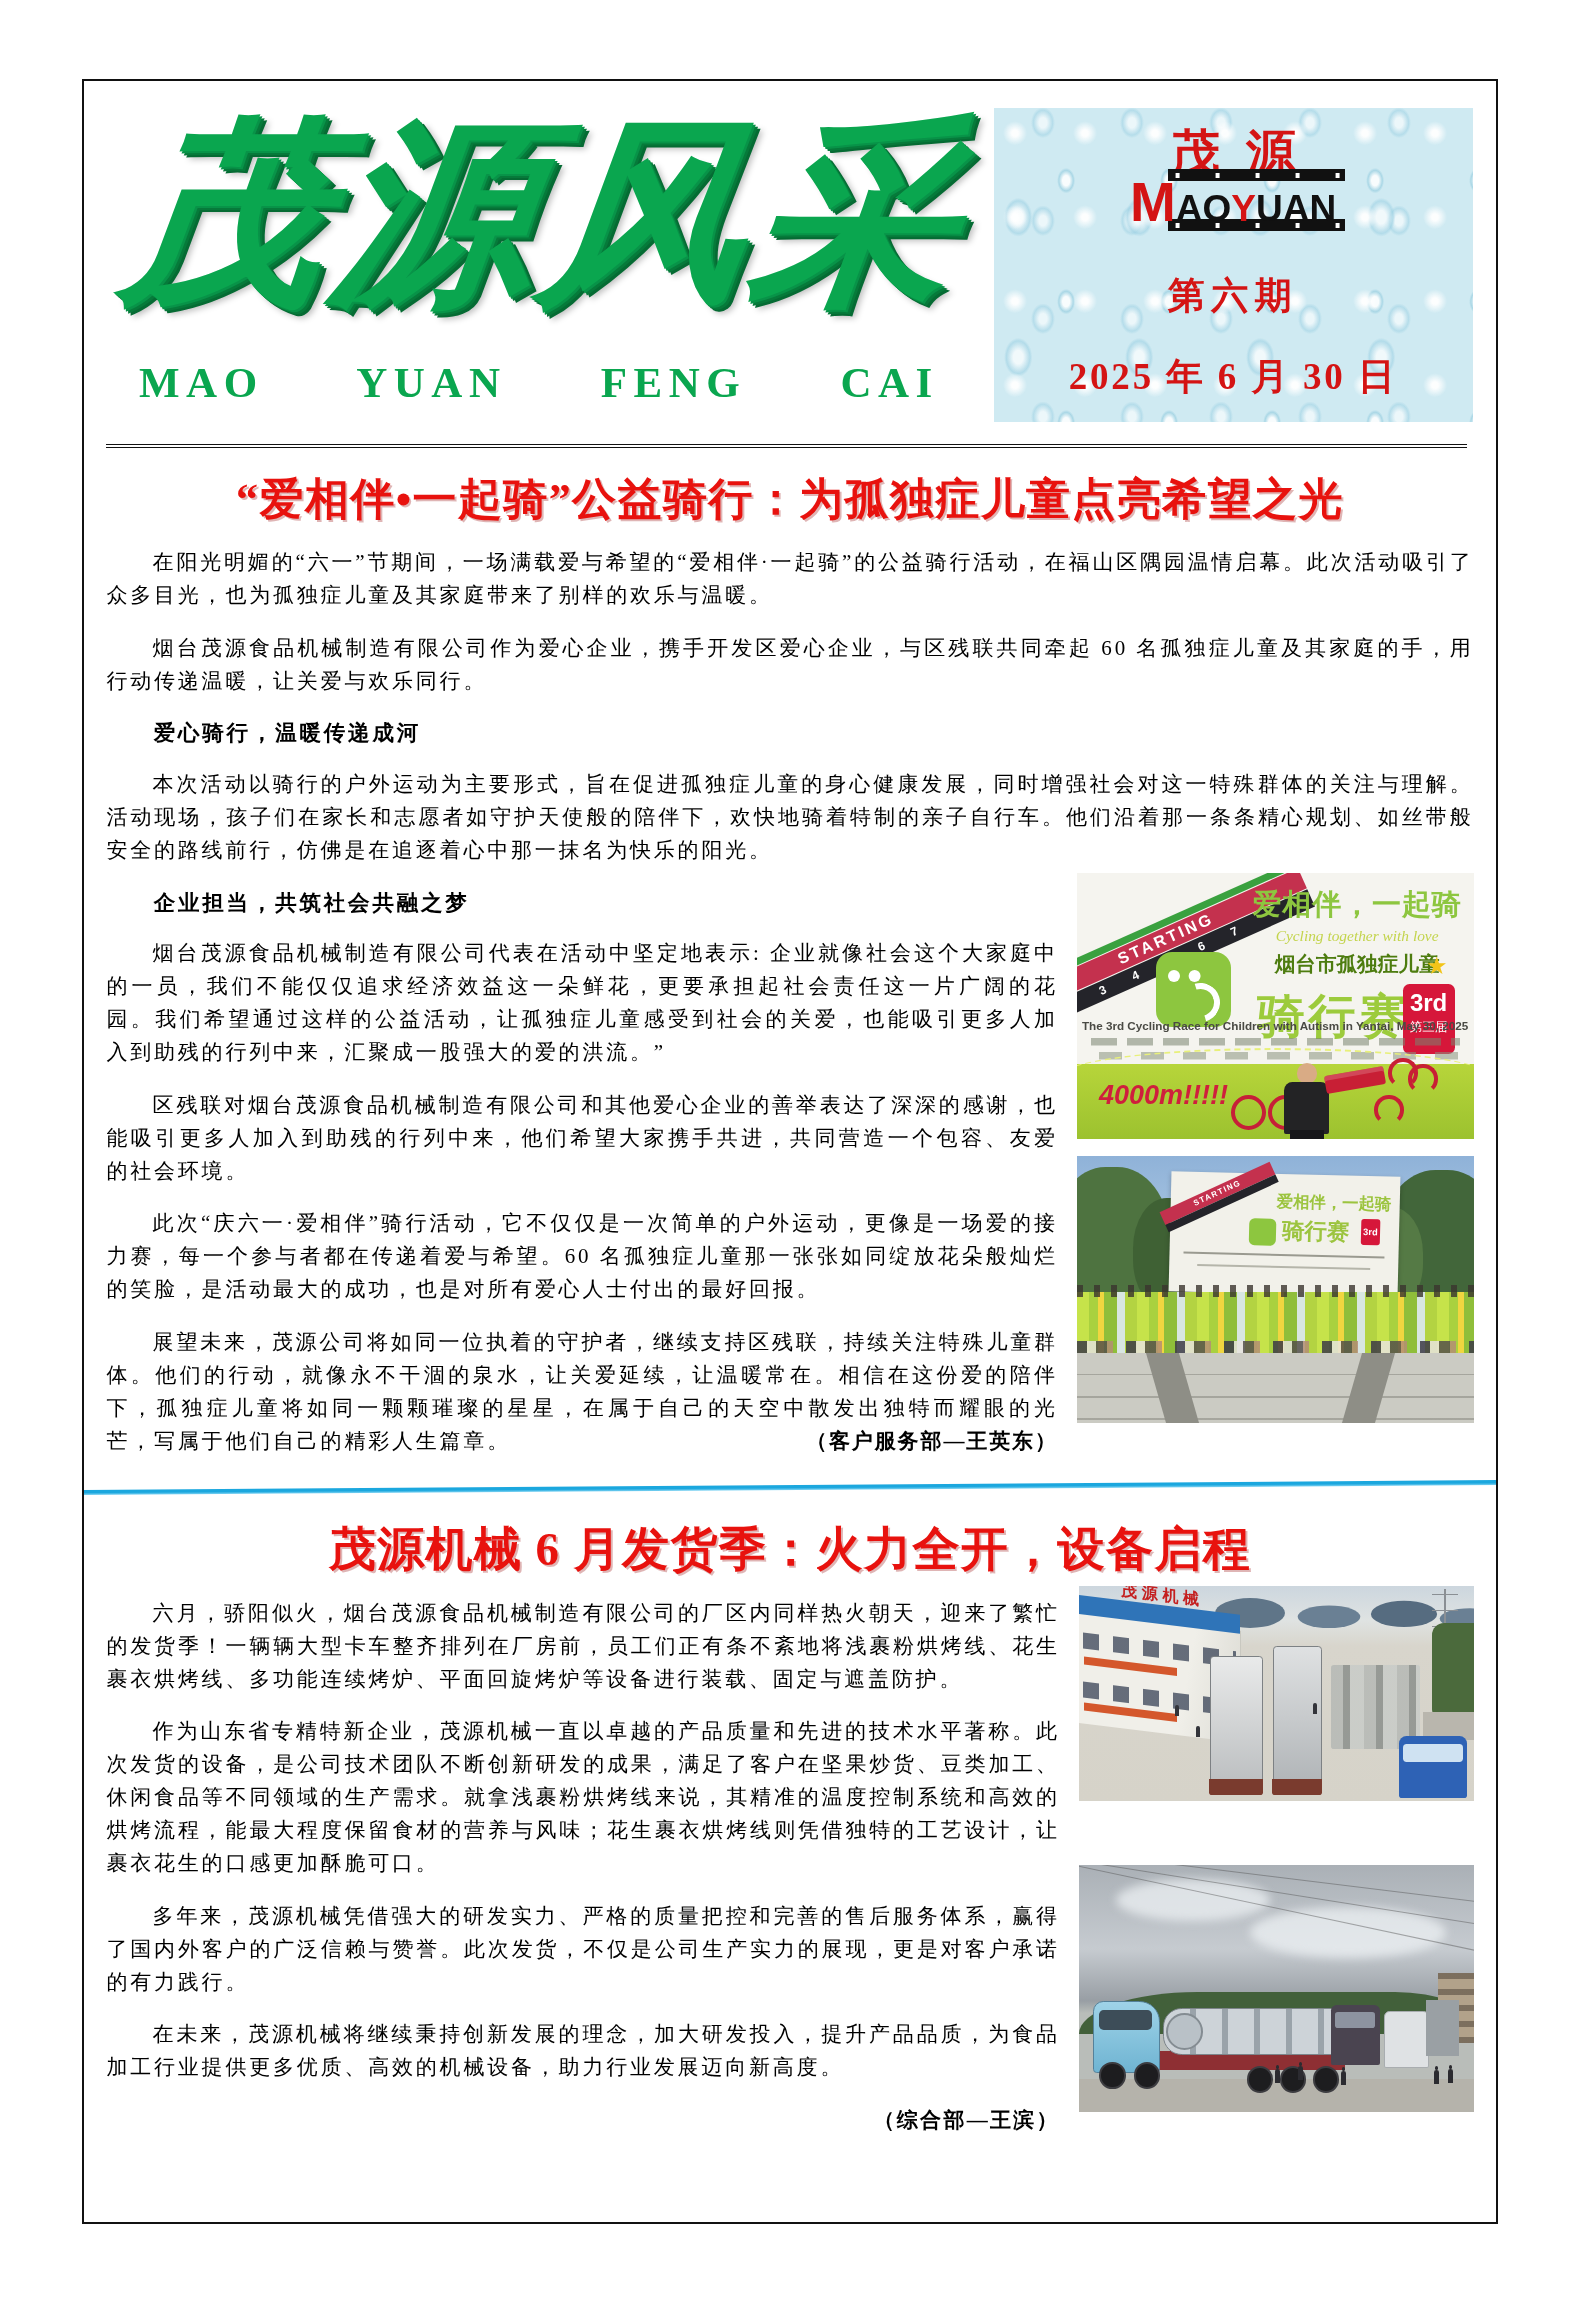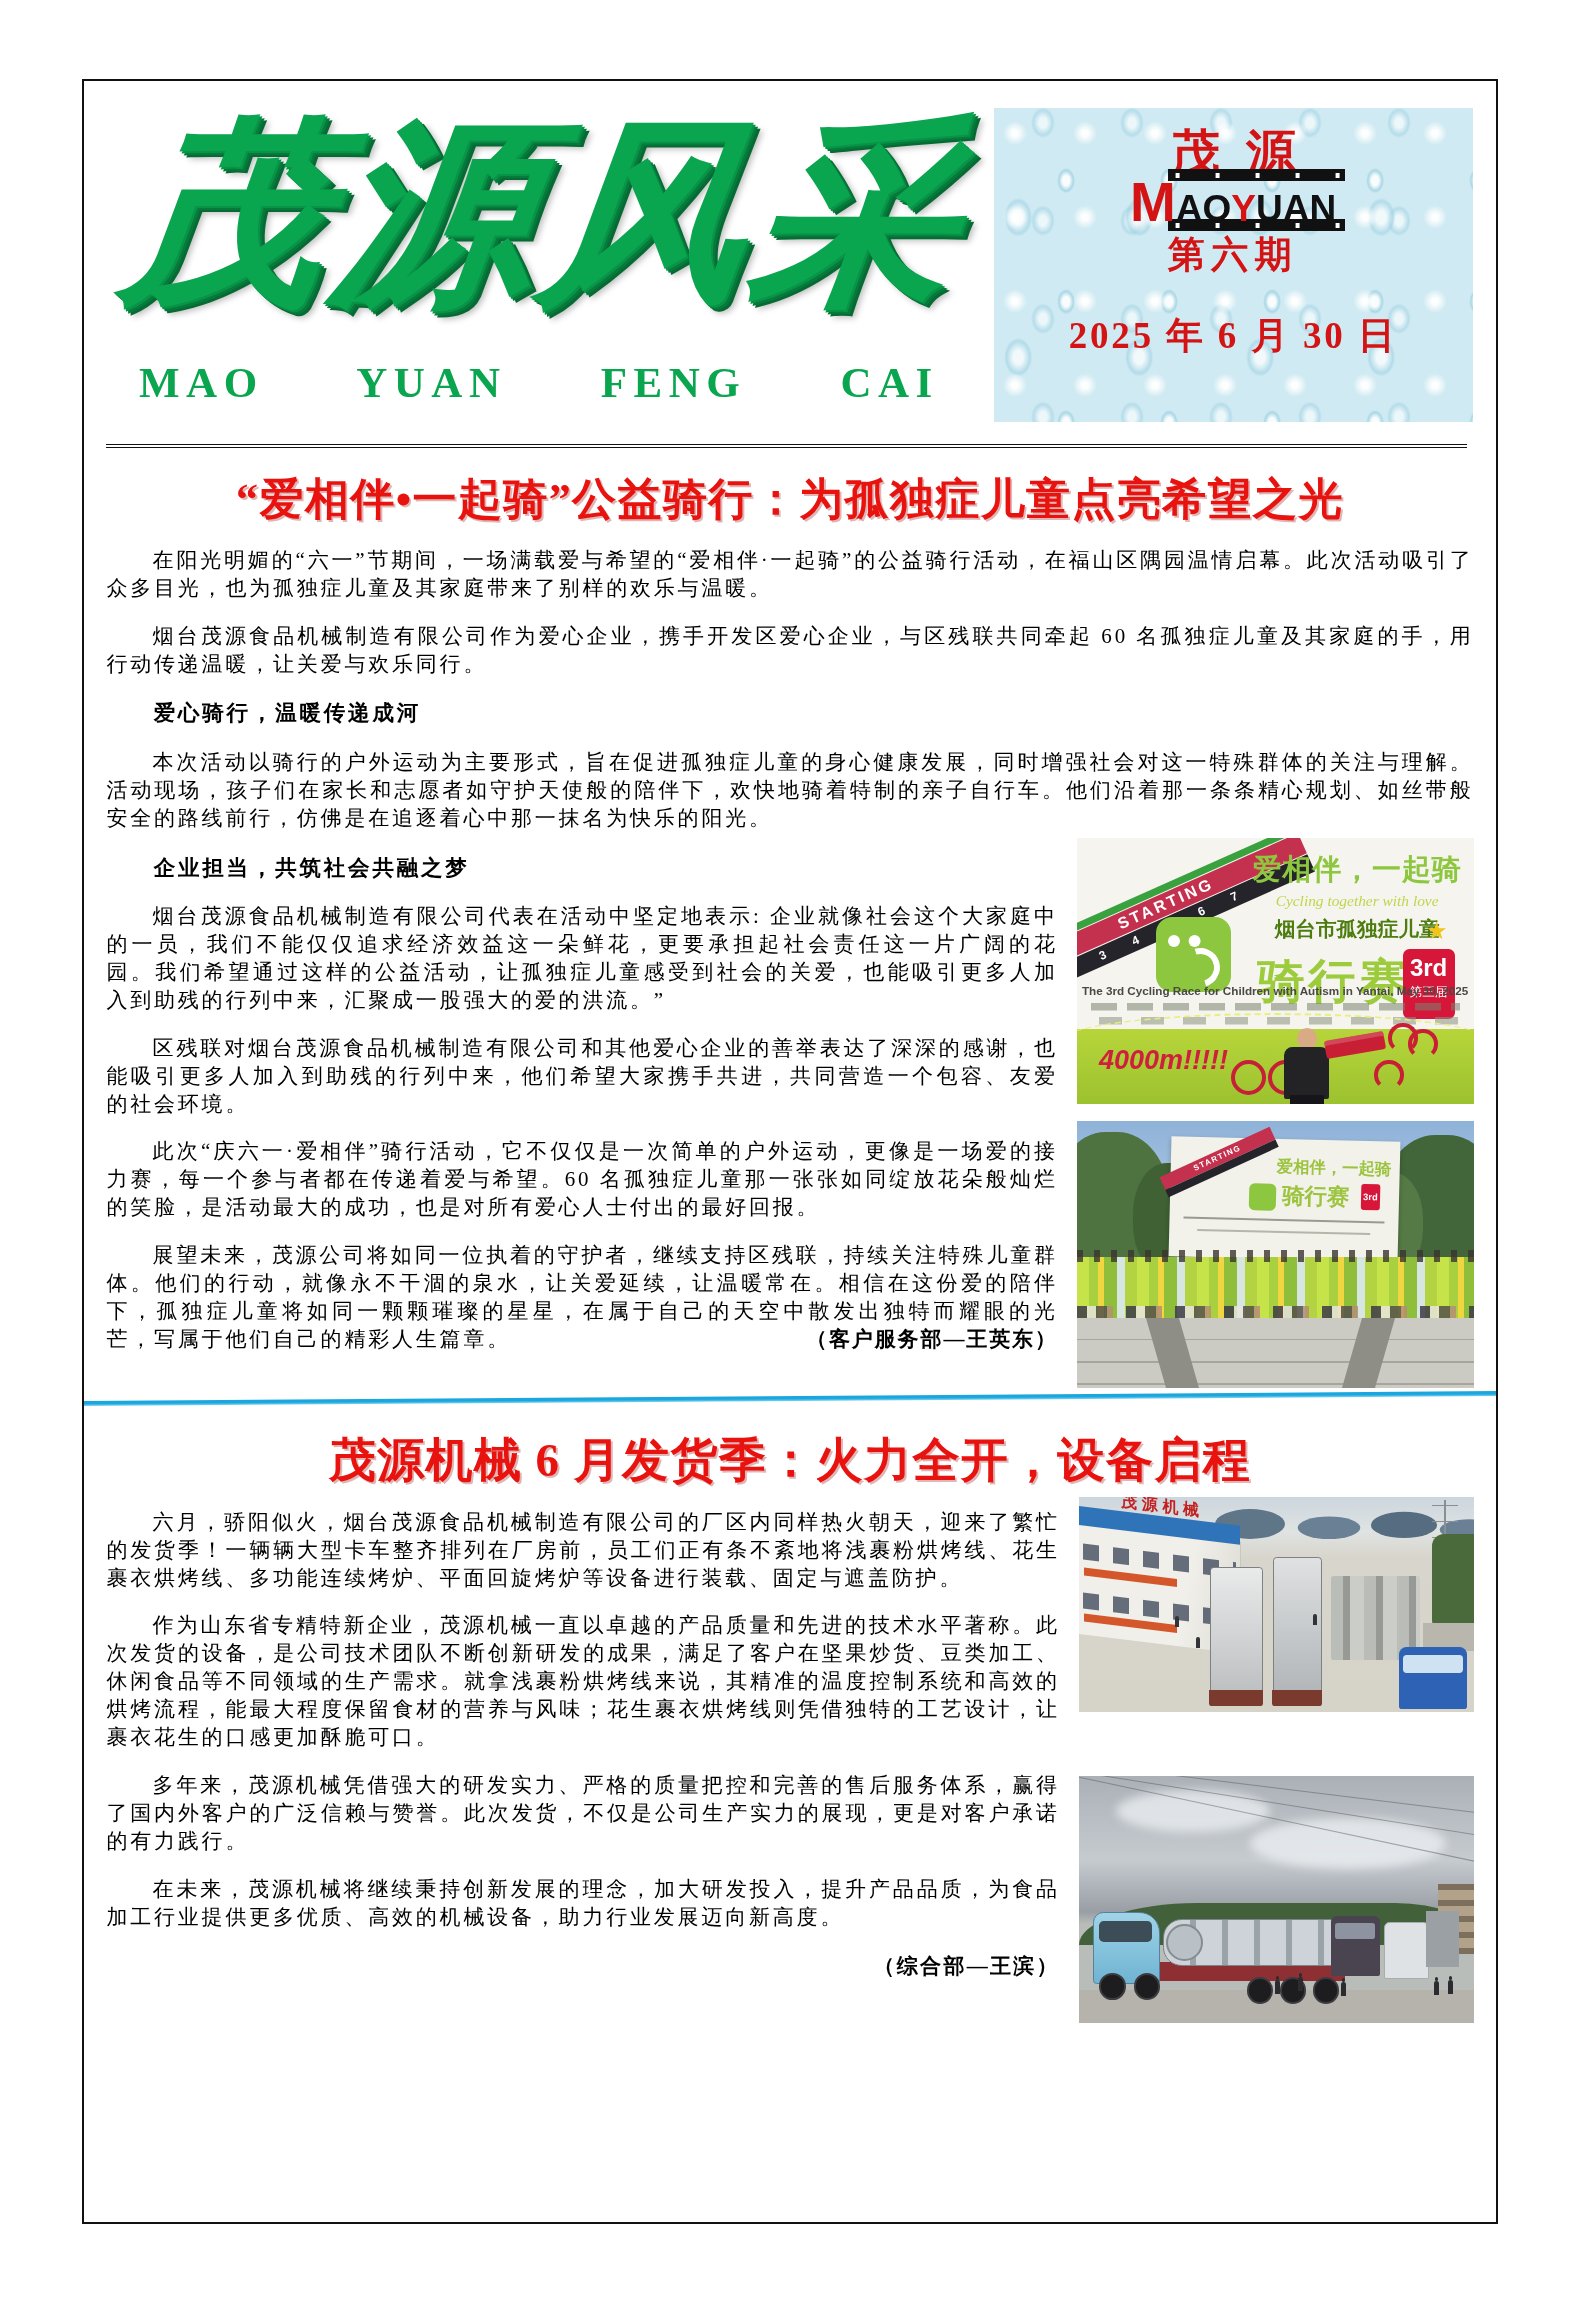--- a/index.html
+++ b/index.html
@@ -26,30 +26,30 @@
   .logo-en{position:relative;display:inline-block;margin-top:-6.5px;padding:0 3.7px;white-space:nowrap;line-height:1;}
   .logo-en .strip{position:absolute;left:42px;right:-5.6px;height:12px;background:#111;
      background-image:repeating-linear-gradient(90deg, transparent 0 18.7px, #fff 18.7px 23.4px, transparent 23.4px 40px);
      background-size:40px 4.7px;background-repeat:repeat-x;background-position:center;}
   .logo-en .strip.top{top:-5.6px;}
   .logo-en .strip.bot{bottom:-1.9px;}
   .logo-en span{position:relative;z-index:2;font-family:"Liberation Sans","DejaVu Sans",sans-serif;font-weight:bold;}
   .logo-en .big-m{font-size:55px;color:#d41414;}
   .logo-en .blk{font-size:37px;color:#111;}
   .logo-en .red-y{font-size:37px;color:#d41414;}
-  .issue-no{font-size:37px;font-weight:bold;color:#d41414;letter-spacing:6.5px;}
+  .issue-no{margin-top:41px;font-size:37px;font-weight:bold;color:#d41414;letter-spacing:6.5px;}
   .issue-date{margin-top:31px;font-size:37px;font-weight:bold;color:#d41414;letter-spacing:2.8px;}
   .header-rule{position:absolute;left:21.5px;right:29px;top:363px;height:2.3px;border-top:1.9px solid #111;border-bottom:1.9px solid #111;}
 
   
   .content{position:absolute;left:0;right:0;top:369px;padding:0 22.4px;}
   .art-title{font-size:44px;line-height:1.2;font-weight:900;text-align:center;color:#e8120e;letter-spacing:1.4px;
     margin:24px 0 0;text-shadow:1.9px 1.9px 0 rgba(150,10,10,.3);}
   .art-title.second{font-size:47px;margin-top:31px;}
-  .content p{font-size:21px;line-height:28px;letter-spacing:2.8px;margin:19.6px 0 0;text-indent:2.2em;text-align:justify;}
+  .content p{font-size:21px;line-height:33px;letter-spacing:2.8px;margin:19.6px 0 0;text-indent:2.2em;text-align:justify;}
   .content h2{font-size:21.5px;line-height:29px;letter-spacing:2.8px;margin:21.5px 0 0;text-indent:2.2em;font-weight:bold;}
   .sig1{float:right;font-weight:bold;letter-spacing:1.9px;}
   .sig-line{clear:none;text-align:right;font-size:21px;font-weight:bold;letter-spacing:2.3px;margin:21.5px 33px 0 0;}
   .divider{clear:both;height:4.7px;margin:27px -22.4px 0;background:linear-gradient(180deg,#1ba7de 0 55%,#7dd2f2);transform:rotate(-0.4deg);}
 
   
   .figcol{float:right;display:flex;flex-direction:column;}
   .figcol1{width:397px;margin:5.6px 0 8.4px 18.7px;gap:17px;}
   .figcol2{width:395px;margin:9.3px 0 0 18.7px;gap:64px;}
   figure{margin:0;position:relative;overflow:hidden;background:#ddd;}

